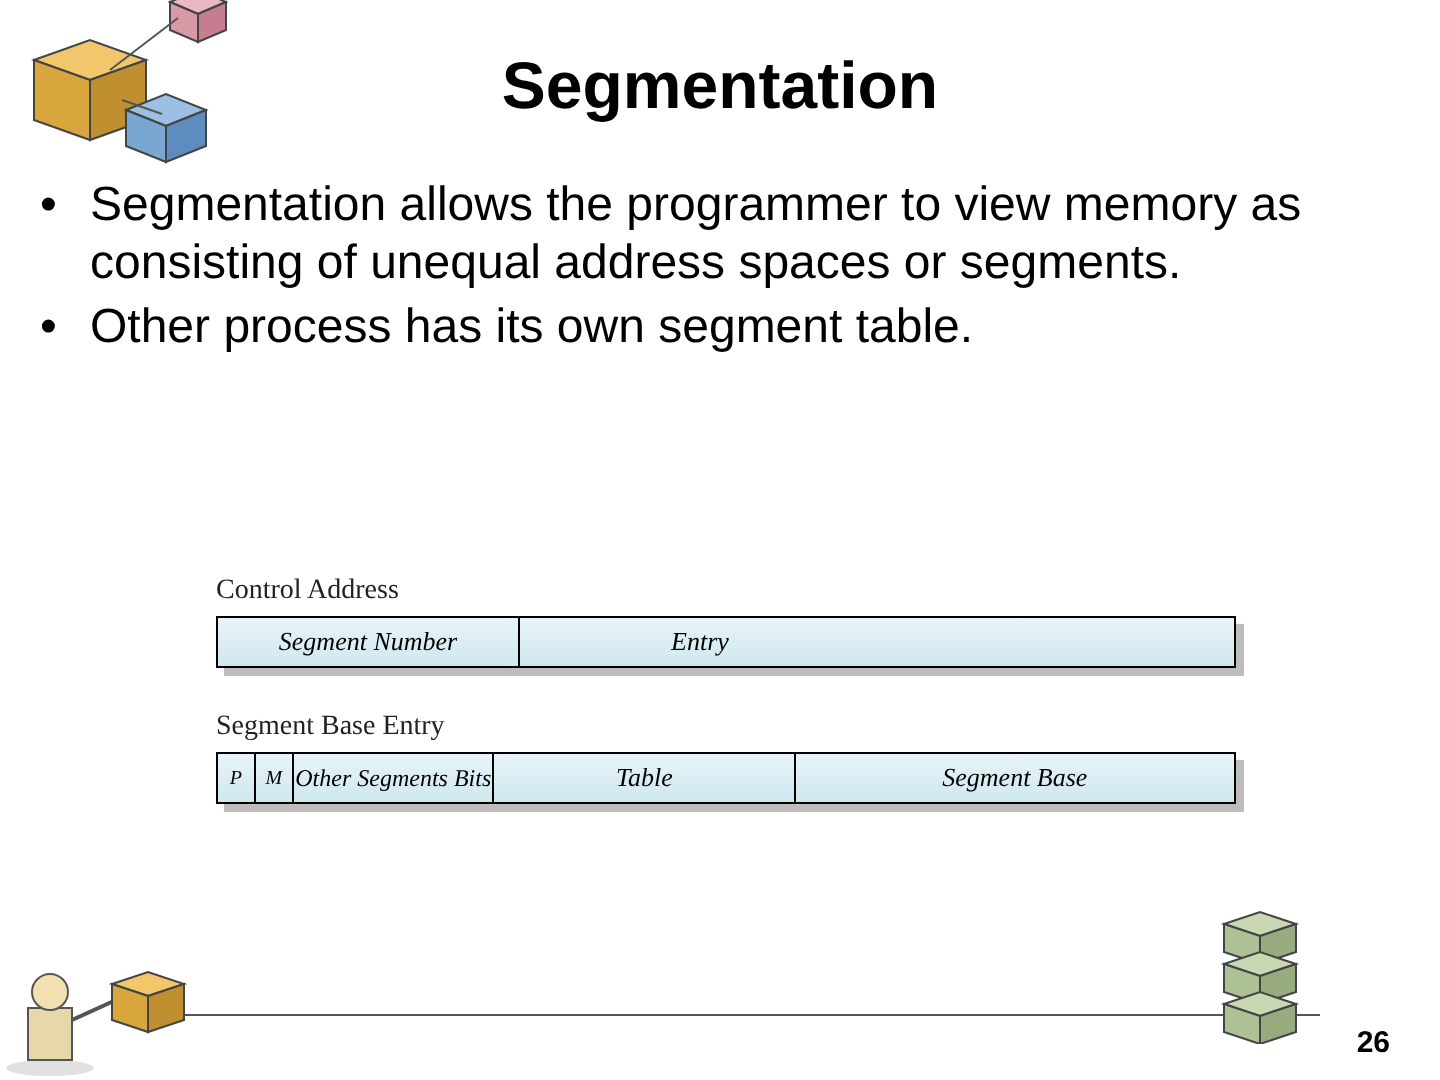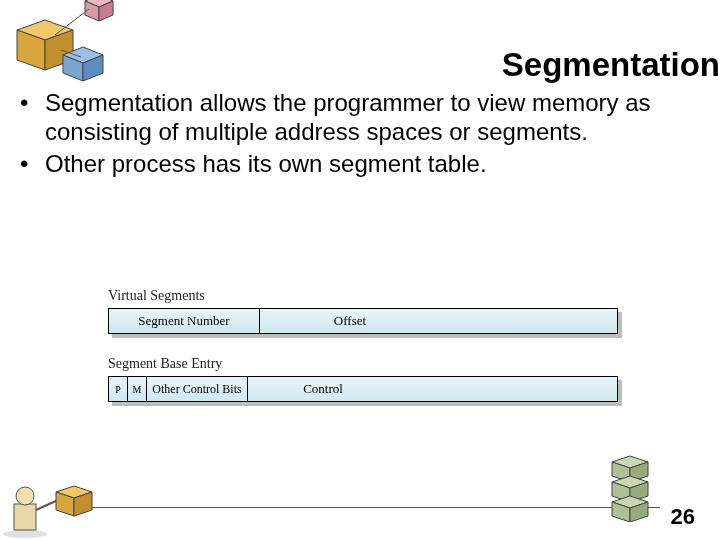--- a/index.html
+++ b/index.html
@@ -12,24 +12,24 @@
     position: relative;
     overflow: hidden;
   }
   .slide {
     position: relative;
     width: 720px;
     height: 540px;
   }
   .title {
     position: absolute;
-    top: 24px;
+    top: 2px;
     left: 0;
     width: 720px;
-    text-align: right;
+    text-align: center;
     font-size: 33px;
     color: #000;
   }
   .body {
     position: absolute;
     top: 88px;
     left: 20px;
     width: 670px;
     font-size: 24px;
     color: #000;
@@ -66,20 +66,21 @@
   .tblwrap {
     position: relative;
     margin-bottom: 22px;
   }
   .tbl {
     display: flex;
     border: 1px solid #000;
     background: linear-gradient(#e8f4f8 0%, #cfe8ef 100%);
     box-shadow: 4px 4px 0 #bdbdbd;
     height: 24px;
+    font-style: italic;
   }
   .tbl .cell {
     border-right: 1px solid #000;
     display: flex;
     align-items: center;
     justify-content: center;
     font-family: "Times New Roman", Times, serif;
     font-size: 13px;
     color: #000;
   }
@@ -91,21 +92,21 @@
   .ste .c0 { width: 18px; font-size: 10px; }
   .ste .c1 { width: 18px; font-size: 10px; }
   .ste .c2 { width: 100px; font-size: 12px; }
   .ste .c3 { width: 150px; }
   .ste .c4 { width: 220px; }
 
   .pagenum {
     position: absolute;
     right: 25px;
     bottom: 10px;
-    font-size: 22px;
+    font-size: 15px;
     font-weight: bold;
     color: #000;
     text-align: center;
   }
 
   
   .deco-top {
     position: absolute;
     top: -5px;
     left: -5px;
@@ -157,41 +158,42 @@
       <polygon points="118,6 104,12 104,26 118,20" fill="#c77d90" stroke="#444" stroke-width="1"></polygon>
     </g>
     <line x1="60" y1="40" x2="94" y2="14" stroke="#555" stroke-width="1"></line>
     <line x1="66" y1="55" x2="86" y2="62" stroke="#555" stroke-width="1"></line>
   </svg>
 
   <h1 class="title">Segmentation</h1>
 
   <div class="body">
     <ul>
-      <li>Segmentation allows the programmer to view memory as consisting of multiple address spaces or segments.</li>
+      <li>Segmentation allows the programmer to view memory as consisting of unequal address spaces or segments.</li>
       <li>Other process has its own segment table.</li>
     </ul>
   </div>
 
   <div class="diagram">
     <div class="tblwrap">
-      <div class="dlabel">Virtual Segments</div>
+      <div class="dlabel">Control Address</div>
       <div class="tbl va">
         <div class="cell c1">Segment Number</div>
-        <div class="cell c2">Offset</div>
+        <div class="cell c2">Entry</div>
       </div>
     </div>
 
     <div class="tblwrap">
       <div class="dlabel">Segment Base Entry</div>
       <div class="tbl ste">
         <div class="cell c0">P</div>
         <div class="cell c1">M</div>
-        <div class="cell c2">Other Control Bits</div>
-        <div class="cell c3">Control</div>
+        <div class="cell c2">Other Segments Bits</div>
+        <div class="cell c3">Table</div>
+        <div class="cell c4">Segment Base</div>
       </div>
     </div>
   </div>
 
   <div class="rule"></div>
 
   <svg class="deco-bottom-left" viewBox="0 0 130 70">
     <ellipse cx="25" cy="64" rx="22" ry="4" fill="#e0e0e0"></ellipse>
     <rect x="14" y="34" width="22" height="26" fill="#e6d8a8" stroke="#555"></rect>
     <circle cx="25" cy="26" r="9" fill="#f2e0b0" stroke="#555"></circle>

